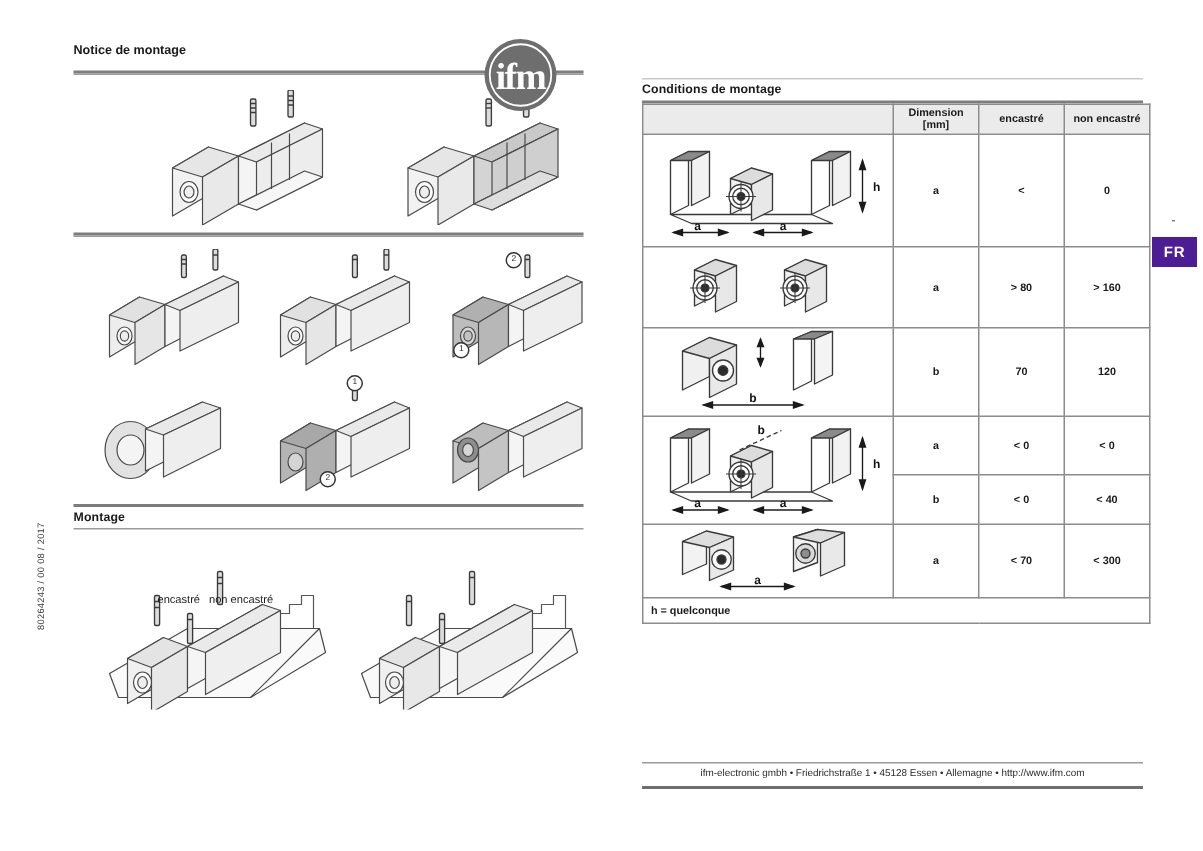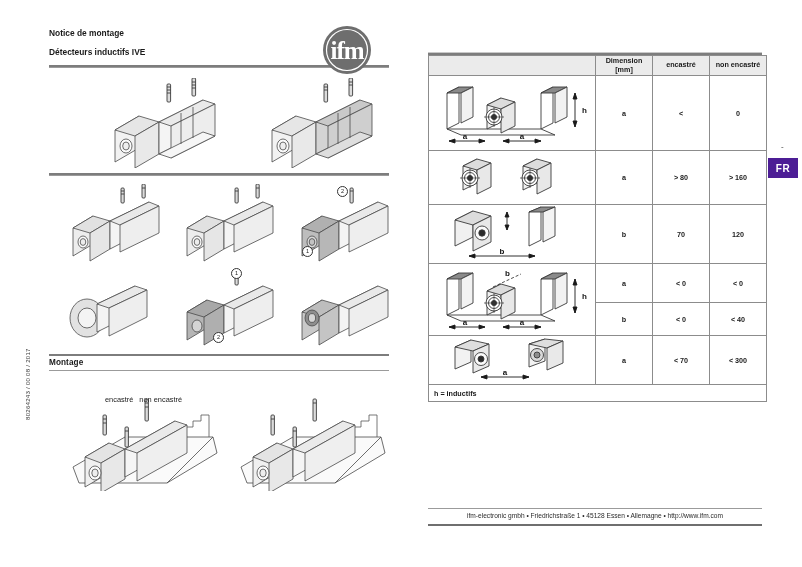--- a/index.html
+++ b/index.html
@@ -180,21 +180,20 @@
 </style>
 </head>
 <body>
 
 <div class="page">
 
   <div id="left-col">
 
     <div id="doc-heading">
       <div class="line1">Notice de montage</div>
-      <div class="line2">Détecteurs inductifs IVE</div>
     </div>
 
     <div class="rule-thick"></div>
     <div class="rule-thin"></div>
 
     <div class="illus-row" style="height:105px;">
 
       <svg class="illus" style="left:48px; top:10px;" width="130" height="90" viewBox="0 0 130 90">
         <g fill="#fdfdfd" stroke="#4a4a4a" stroke-width="0.8" stroke-linejoin="round">
 
@@ -424,20 +423,21 @@
   <svg id="ifm-logo" viewBox="0 0 50 50">
     <circle cx="25" cy="25" r="24" fill="#6e6e6e"></circle>
     <circle cx="25" cy="25" r="20.5" fill="none" stroke="#ffffff" stroke-width="1.2"></circle>
     <text x="25" y="34" font-family="Liberation Serif, serif" font-size="25" font-weight="bold" fill="#ffffff" text-anchor="middle" letter-spacing="-1">ifm</text>
   </svg>
 
   <div id="doc-number">80264243 / 00   08 / 2017</div>
 
   <div id="right-col">
     <div class="rule-thin" style="height:1px;background:#c9c9c9;"></div>
+    <div class="sect-title">Conditions de montage</div>
     <div class="rule-thick"></div>
 
     <table class="cond">
       <thead>
         <tr>
           <th style="width:166px;"></th>
           <th style="width:56px;">
             <div>Dimension</div>
             <div>[mm]</div>
           </th>
@@ -625,21 +625,21 @@
               </g>
               <text x="76" y="38" font-size="8" font-weight="bold" fill="#111" text-anchor="middle" font-family="Liberation Sans, sans-serif">a</text>
             </svg>
           </td>
           <td class="val-cell">a</td>
           <td class="val-cell">&lt; 70</td>
           <td class="val-cell">&lt; 300</td>
         </tr>
 
         <tr class="foot">
-          <td colspan="4">h = inductifs</td>
+          <td colspan="4">h = quelconque</td>
         </tr>
       </tbody>
     </table>
   </div>
 
   <div id="lang-dash">-</div>
   <div id="lang-tab">FR</div>
 
   <div id="footer-rule-top"></div>
   <div id="footer-text">ifm-electronic gmbh • Friedrichstraße 1 • 45128 Essen • Allemagne • http://www.ifm.com</div>

